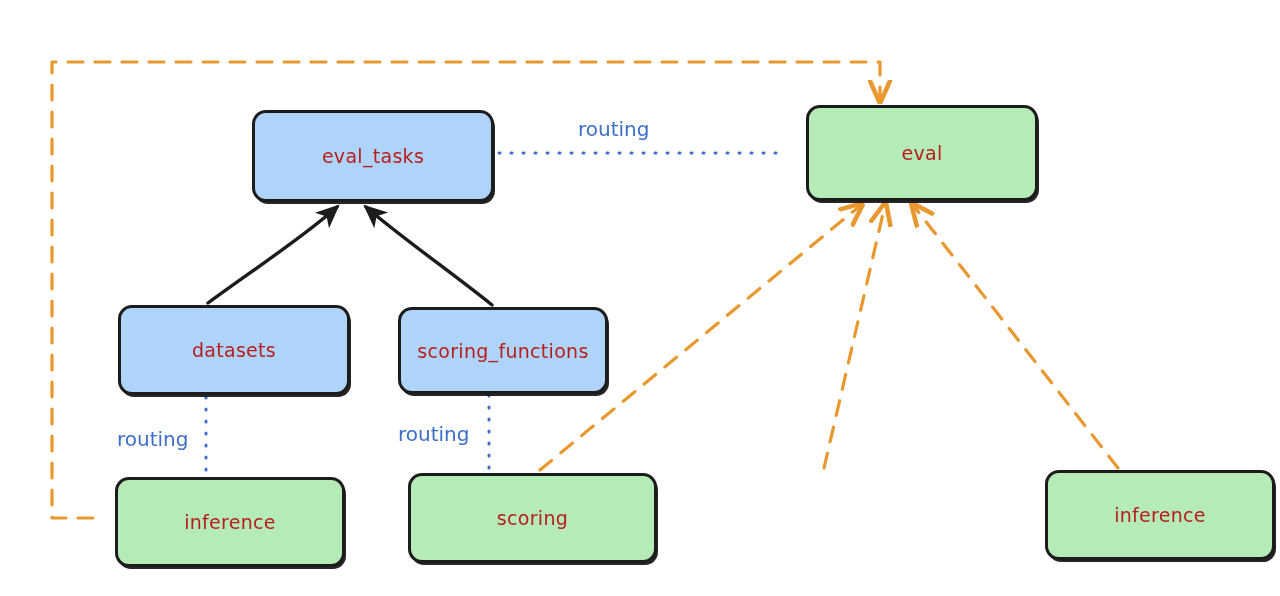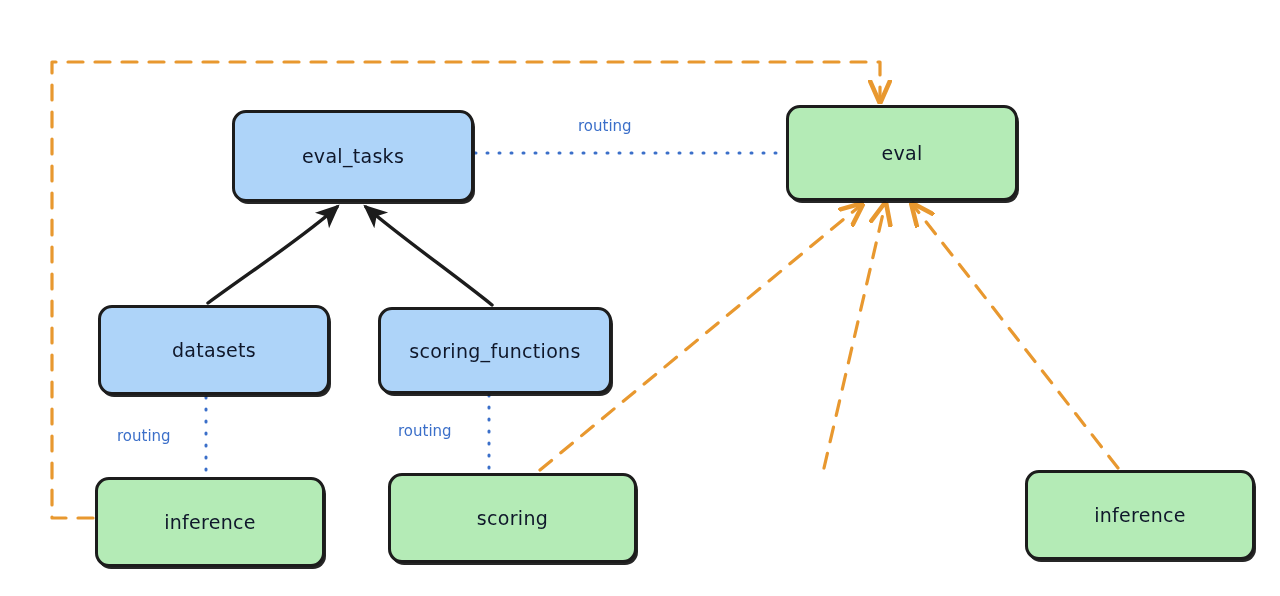--- a/index.html
+++ b/index.html
@@ -27,32 +27,33 @@
   .node {
     position: absolute;
     box-sizing: border-box;
     border: 3px solid #1c1c1c;
     border-radius: 14px;
     display: flex;
     align-items: center;
     justify-content: center;
     font-family: "DejaVu Sans", sans-serif;
     font-size: 19px;
-    color: #0f172a;
+    color: #b91c1c;
     letter-spacing: 0.3px;
     box-shadow: 2px 3px 0 -1px rgba(20,20,20,0.92);
+    margin-left: 20px;
   }
   .node.blue  { background: #aed4f9; }
   .node.green { background: #b4ebb6; }
   .node .label { pointer-events: none; }
 
   .edge-label {
     position: absolute;
     font-family: "DejaVu Sans", sans-serif;
-    font-size: 15px;
+    font-size: 20px;
     color: #3b6fc9;
     white-space: nowrap;
   }
 </style>
 </head>
 <body>
 
 <div id="canvas">
 
   <svg id="edges" viewBox="0 0 1280 596" xmlns="http://www.w3.org/2000/svg">
@@ -89,21 +90,21 @@
   </div>
 
   <div class="node blue" style="left:98px; top:305px; width:232px; height:90px;">
     <span class="label">datasets</span>
   </div>
 
   <div class="node green" style="left:786px; top:105px; width:232px; height:96px;">
     <span class="label">eval</span>
   </div>
 
-  <div class="node blue" style="left:378px; top:307px; width:234px; height:87px;">
+  <div class="node blue" style="left:378px; top:307px; width:210px; height:87px;">
     <span class="label">scoring_functions</span>
   </div>
 
   <div class="node green" style="left:95px; top:477px; width:230px; height:90px;">
     <span class="label">inference</span>
   </div>
 
   <div class="node green" style="left:388px; top:473px; width:249px; height:90px;">
     <span class="label">scoring</span>
   </div>

